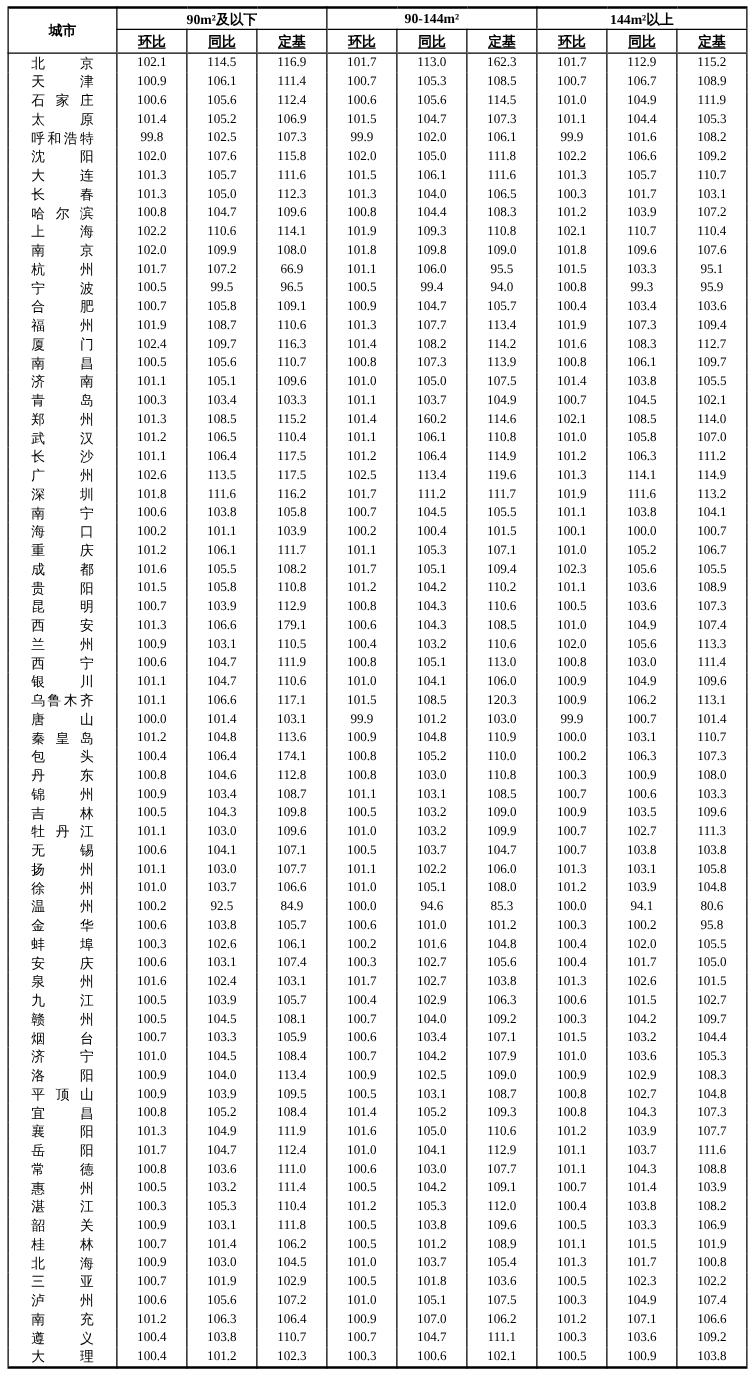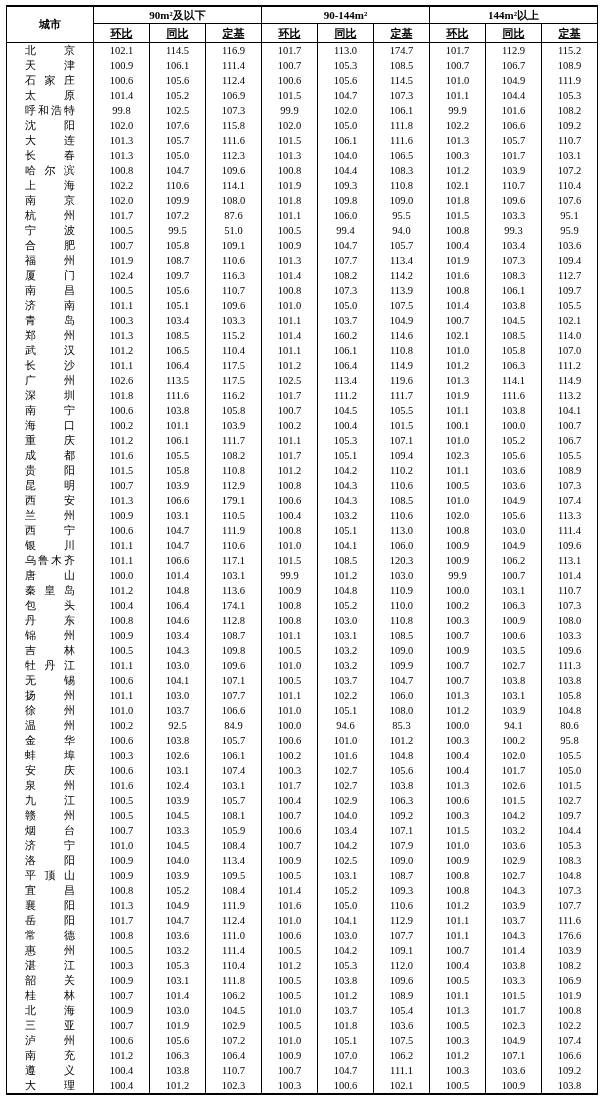--- a/index.html
+++ b/index.html
@@ -90,21 +90,21 @@
             <span class="city-inner">
               <span>北</span>
               <span>京</span>
             </span>
           </td>
           <td class="num">102.1</td>
           <td class="num">114.5</td>
           <td class="num">116.9</td>
           <td class="num">101.7</td>
           <td class="num">113.0</td>
-          <td class="num">174.7</td>
+          <td class="num">162.3</td>
           <td class="num">101.7</td>
           <td class="num">112.9</td>
           <td class="num">115.2</td>
         </tr>
         <tr>
           <td class="city">
             <span class="city-inner">
               <span>天</span>
               <span>津</span>
             </span>
@@ -278,38 +278,38 @@
         </tr>
         <tr>
           <td class="city">
             <span class="city-inner">
               <span>杭</span>
               <span>州</span>
             </span>
           </td>
           <td class="num">101.7</td>
           <td class="num">107.2</td>
-          <td class="num">87.6</td>
+          <td class="num">66.9</td>
           <td class="num">101.1</td>
           <td class="num">106.0</td>
           <td class="num">95.5</td>
           <td class="num">101.5</td>
           <td class="num">103.3</td>
           <td class="num">95.1</td>
         </tr>
         <tr>
           <td class="city">
             <span class="city-inner">
               <span>宁</span>
               <span>波</span>
             </span>
           </td>
           <td class="num">100.5</td>
           <td class="num">99.5</td>
-          <td class="num">51.0</td>
+          <td class="num">96.5</td>
           <td class="num">100.5</td>
           <td class="num">99.4</td>
           <td class="num">94.0</td>
           <td class="num">100.8</td>
           <td class="num">99.3</td>
           <td class="num">95.9</td>
         </tr>
         <tr>
           <td class="city">
             <span class="city-inner">
@@ -1105,21 +1105,21 @@
             </span>
           </td>
           <td class="num">100.8</td>
           <td class="num">103.6</td>
           <td class="num">111.0</td>
           <td class="num">100.6</td>
           <td class="num">103.0</td>
           <td class="num">107.7</td>
           <td class="num">101.1</td>
           <td class="num">104.3</td>
-          <td class="num">176.6</td>
+          <td class="num">108.8</td>
         </tr>
         <tr>
           <td class="city">
             <span class="city-inner">
               <span>惠</span>
               <span>州</span>
             </span>
           </td>
           <td class="num">100.5</td>
           <td class="num">103.2</td>

